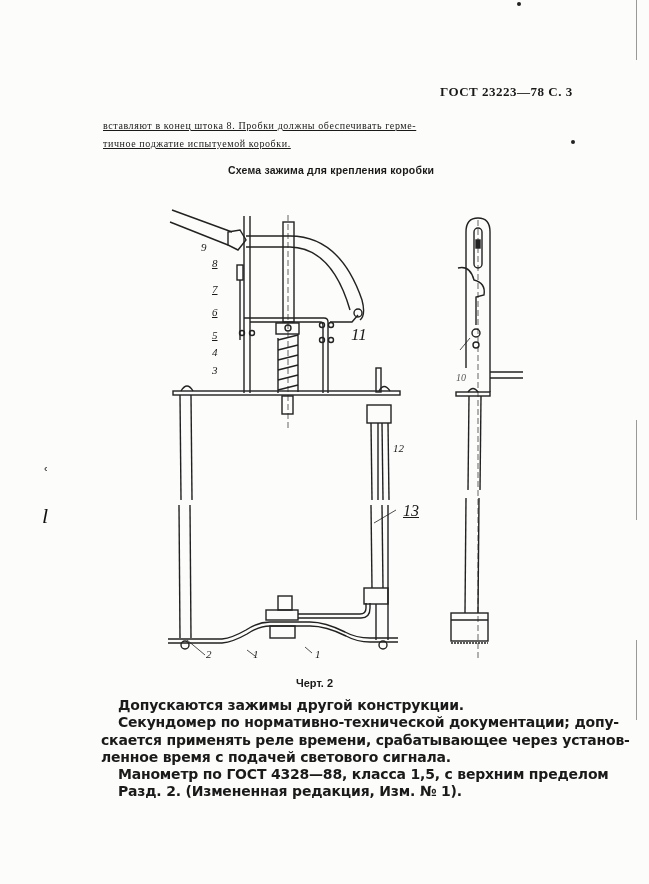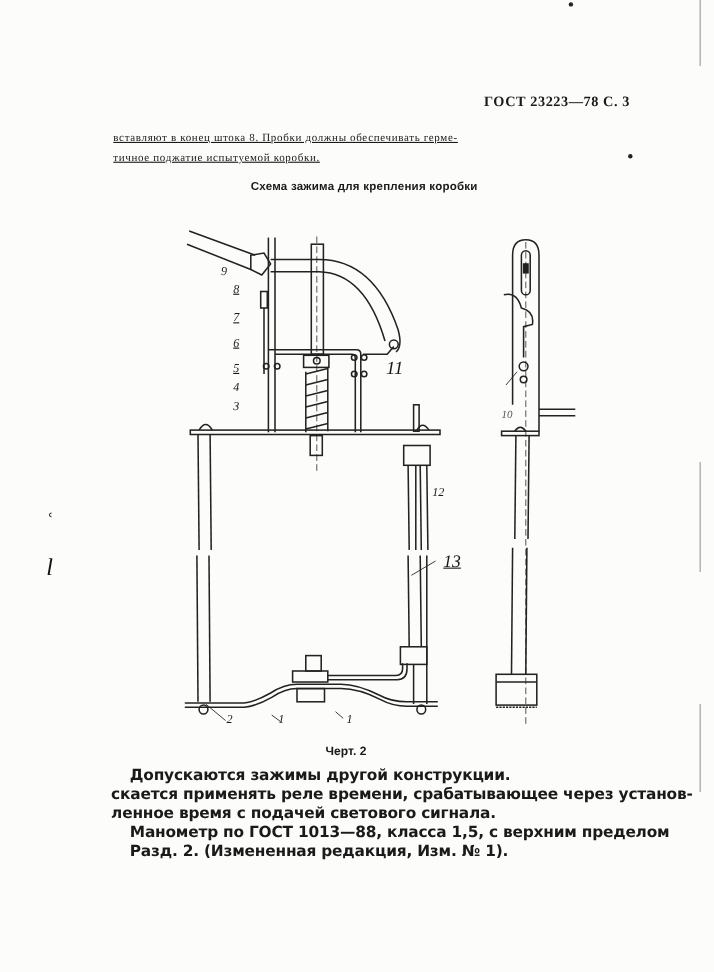--- a/index.html
+++ b/index.html
@@ -167,19 +167,20 @@
   <div class="abs" style="left:315px;top:648px;font-size:11px;font-style:italic;">1</div>
   <div class="abs" style="left:456px;top:328px;font-size:10px;font-style:italic;color:#555;margin-top:44px;">10</div>
 
   <div class="abs chert">Черт. 2</div>
 
   <div class="margin-mark" style="left:42px;top:462px;">ʿ</div>
   <div class="margin-mark" style="left:42px;top:503px;font-style:italic;">l</div>
 
   <div class="abs body-text">
     <span class="ln">Допускаются зажимы другой конструкции.</span>
+    <span class="ln">Секундомер по нормативно-технической документации; допу-</span>
     <span class="ln cont" style="margin-left:-17px;text-align:right;">скается применять реле времени, срабатывающее через установ-</span>
     <span class="ln cont" style="margin-left:-17px;">ленное время с подачей светового сигнала.</span>
-    <span class="ln">Манометр по ГОСТ 1013—88, класса 1,5, с верхним пределом</span>
+    <span class="ln">Манометр по ГОСТ 4328—88, класса 1,5, с верхним пределом</span>
     <span class="ln">Разд. 2. (Измененная редакция, Изм. № 1).</span>
   </div>
 
 </div>
 
 </body></html>

